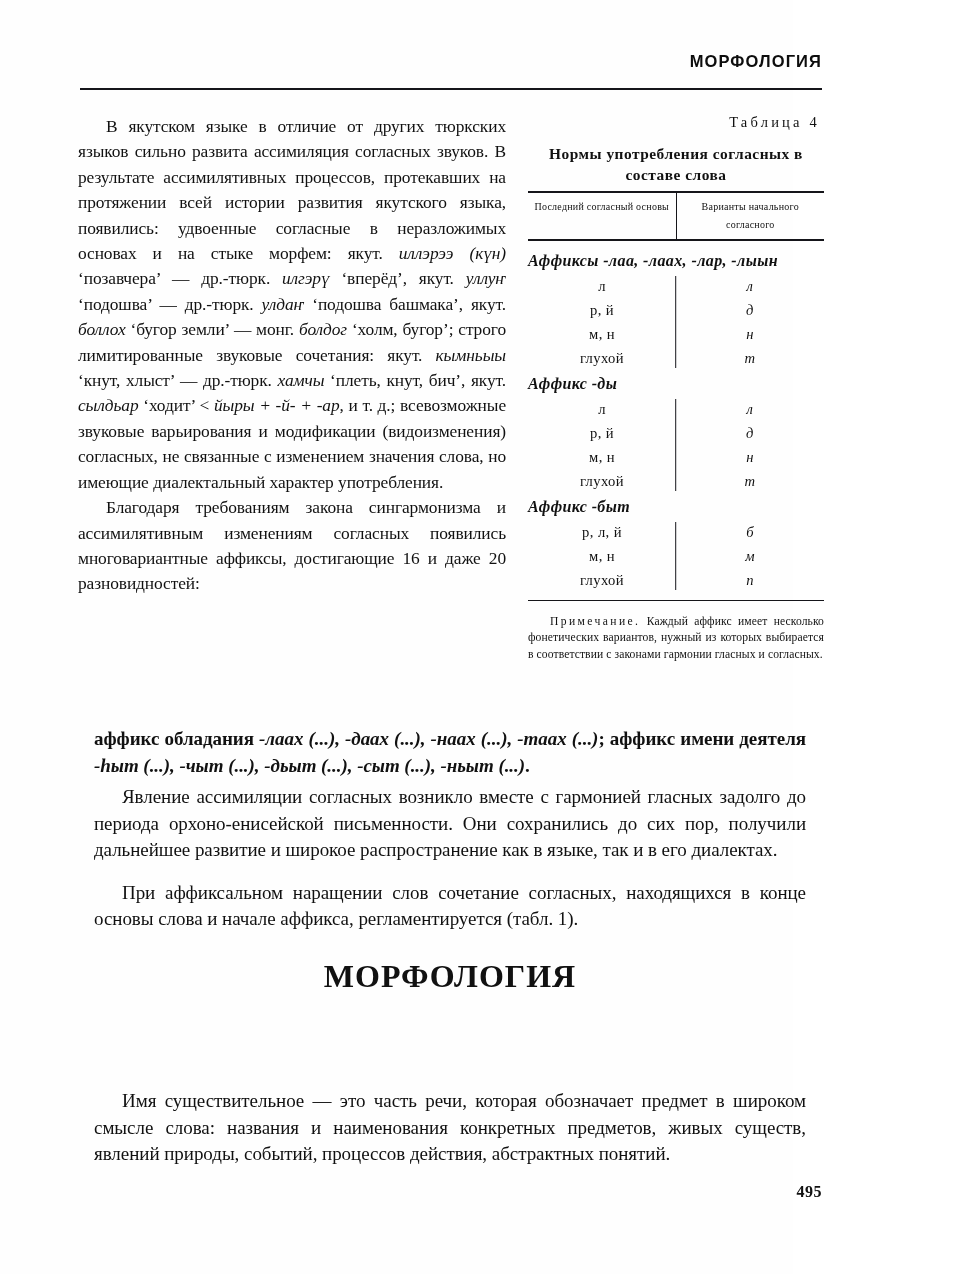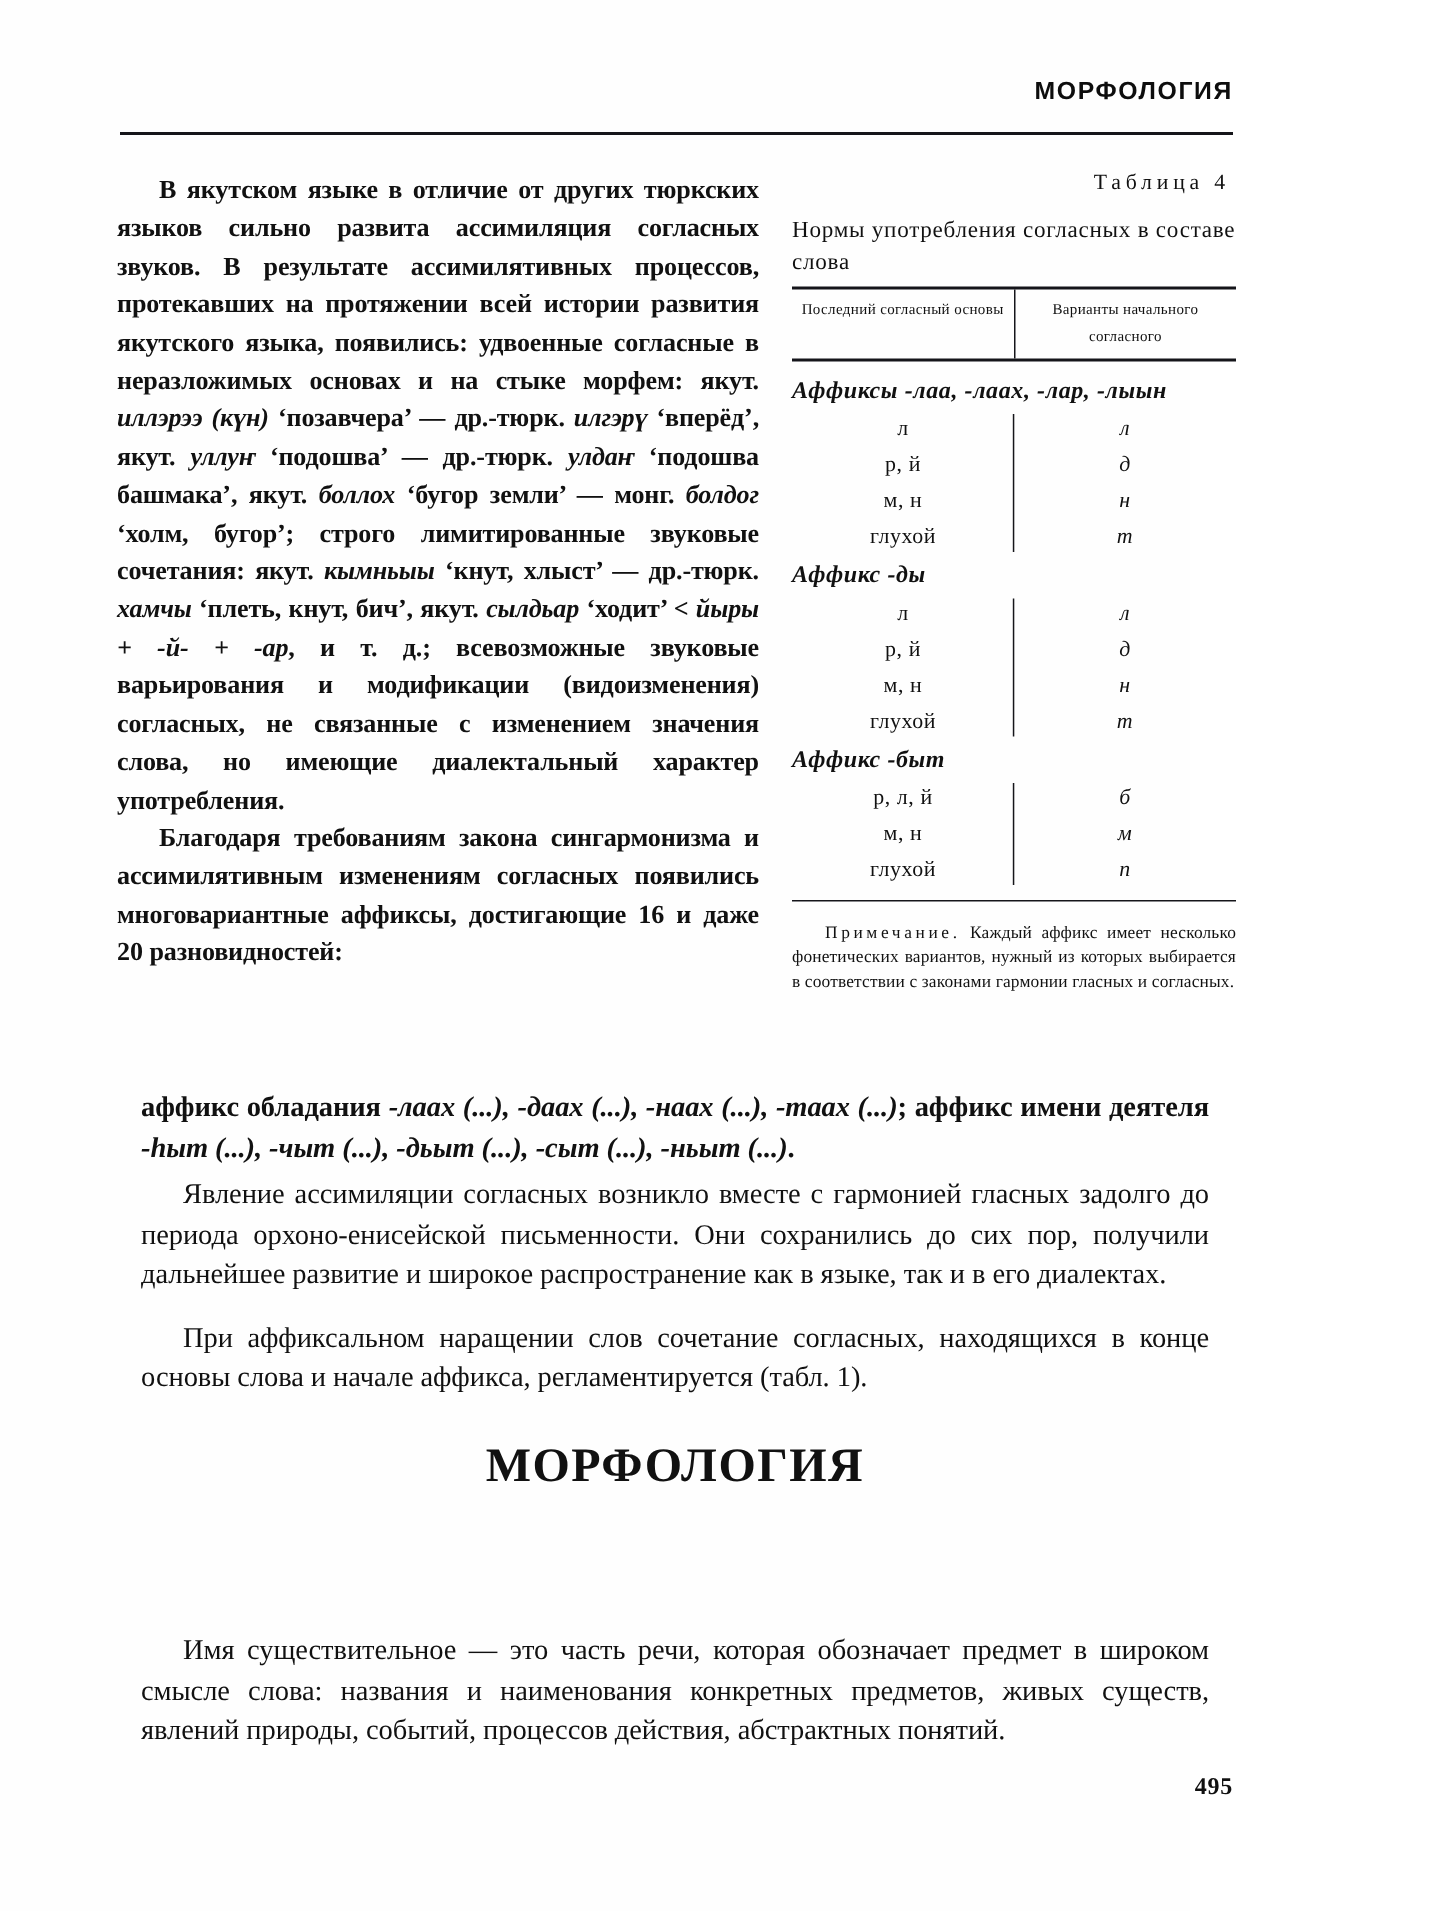--- a/index.html
+++ b/index.html
@@ -59,40 +59,40 @@
     top: 114px;
     width: 296px;
   }
 
   p.body-text {
     margin: 0 0 0 0;
     font-size: 17.4px;
     line-height: 25.4px;
     text-align: justify;
     text-indent: 28px;
-    font-weight: bold;
+    font-weight: normal;
     letter-spacing: -0.1px;
     word-spacing: 0.2px;
     -webkit-font-smoothing: none;
   }
   .it { font-style: italic; }
 
   
   .tbl-caption-num {
     font-size: 14.5px;
     text-align: right;
     letter-spacing: 3.2px;
     font-weight: normal;
     margin: 0 0 12px 0;
     padding-right: 4px;
   }
   .tbl-title {
     font-size: 15.4px;
-    font-weight: normal;
-    text-align: left;
+    font-weight: bold;
+    text-align: center;
     line-height: 21px;
     letter-spacing: 0.5px;
     margin: 0 0 6px 0;
   }
   .tbl {
     width: 296px;
     border-top: 2px solid #15151a;
     border-bottom: 1.6px solid #15151a;
     position: relative;
   }

